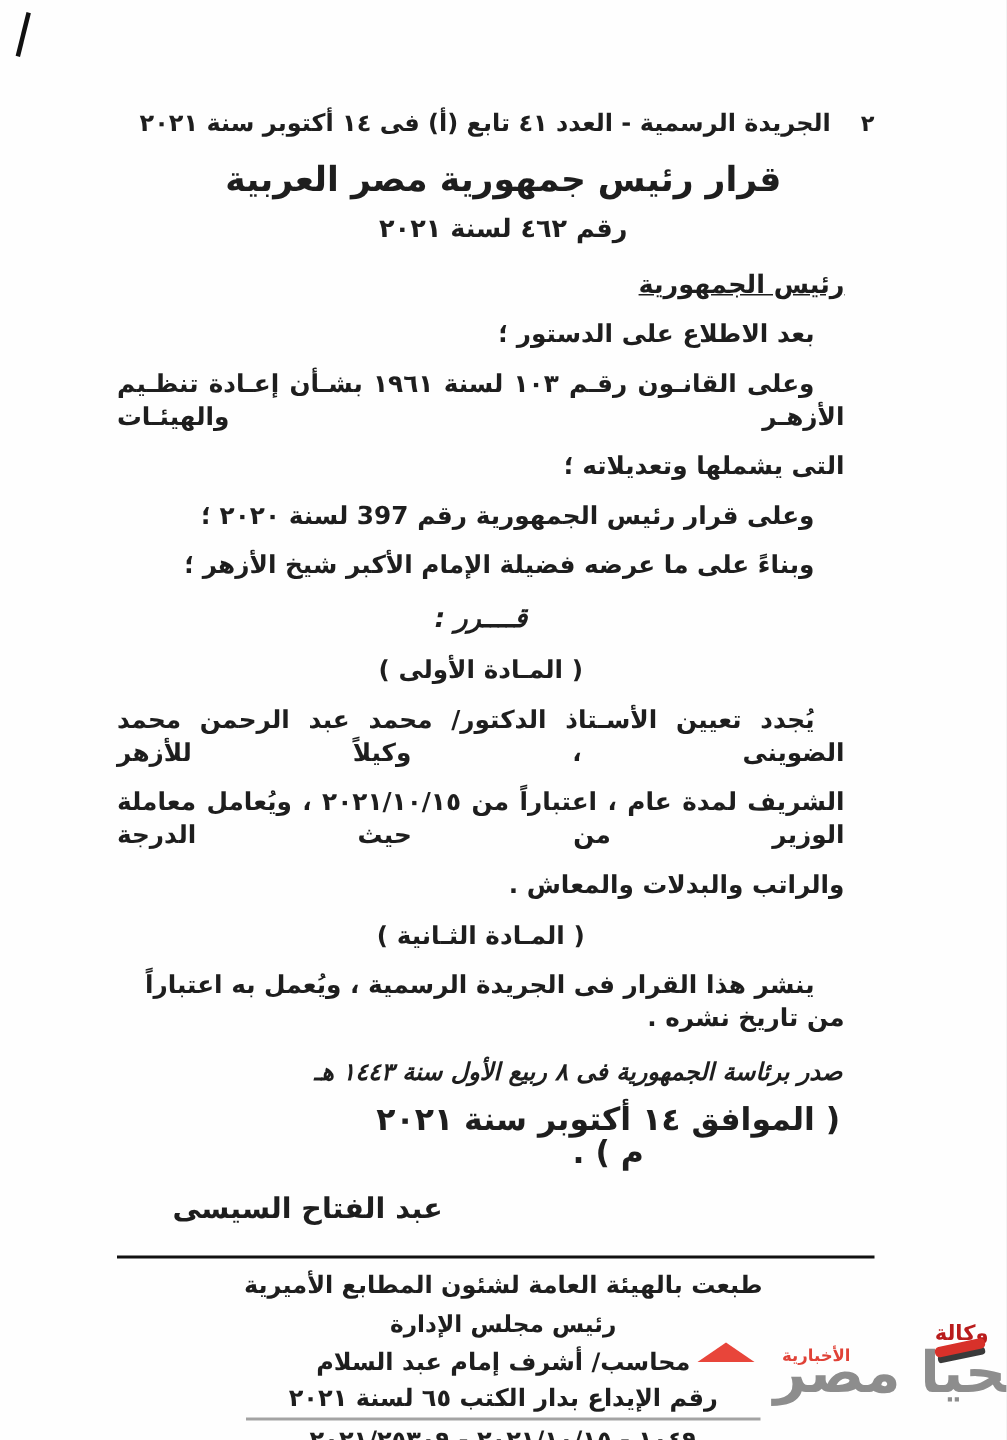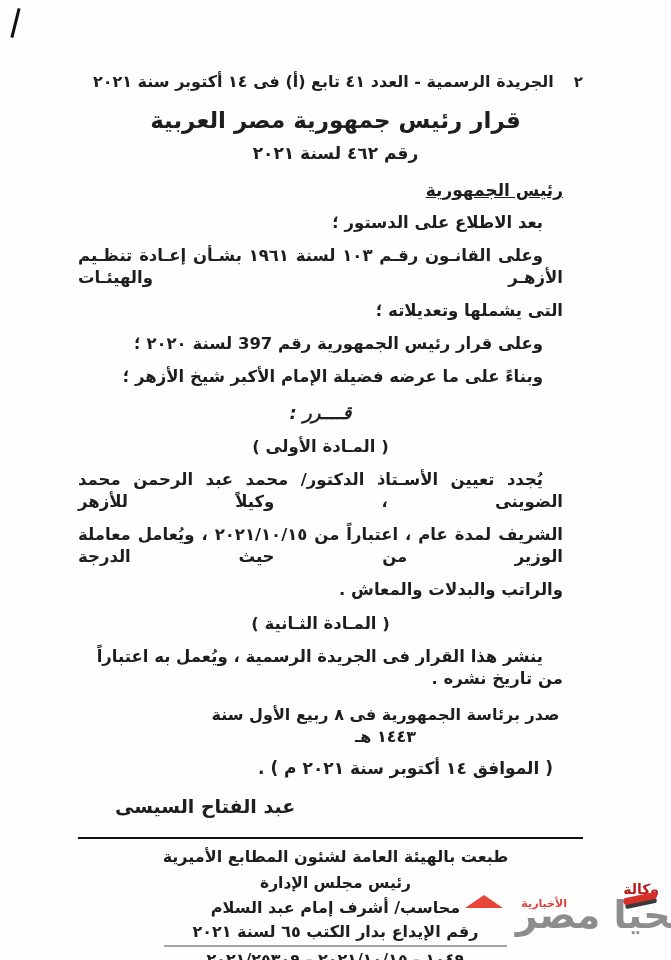--- a/index.html
+++ b/index.html
@@ -29,22 +29,22 @@
   .title   { text-align:center; font-size:23px; font-weight:bold; margin-top:16px; }
   .subtitle{ text-align:center; font-size:17px; font-weight:bold; margin-top:10px; }
   .body { padding:0 108px 0 78px; font-size:16.5px; font-weight:bold; }
   .line { margin-top:11px; line-height:22px; text-align:right; }
   .issuer { font-size:17px; margin-top:16px;text-decoration:underline; }
   .ind  { text-indent:20px; }
   .jus  { text-align:justify; text-align-last:justify; }
   .cen  { text-align:center; }
   .decided { font-size:18px; margin-top:14px;font-style:italic; }
   .art-title { font-size:16.5px; margin-top:12px; }
-  .issued1 { margin-left:130px; text-align:center; margin-top:14px; font-size:16px; }
-  .issued2 { margin-left:170px; text-align:center; margin-top:9px;  font-size:17px; }
+  .issued1 { margin-left:130px; text-align:center; margin-top:14px; font-size:16px;font-style:italic; }
+  .issued2 { margin-left:170px; text-align:center; margin-top:9px;  font-size:21px; }
   .signature {
     text-align:left; padding-left:37px;
     font-size:19px; font-weight:bold; margin-top:16px;
   }
   .rule {
     height:2px; background:#111;
     margin:20px 88px 0 78px;
   }
   .footer { text-align:center; font-weight:bold; }
   .f1 { font-size:16px;   margin-top:8px;  }

